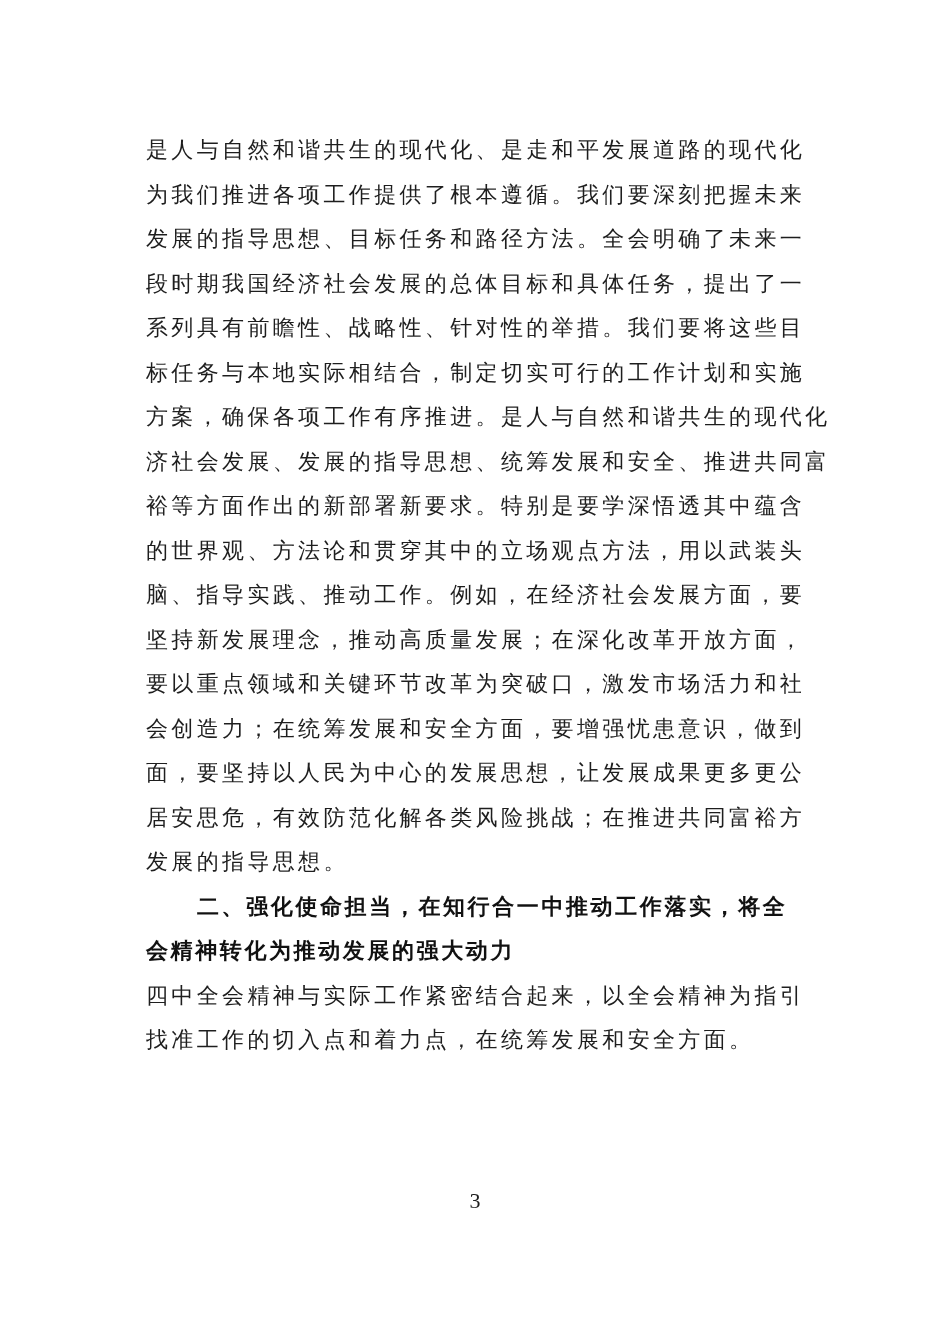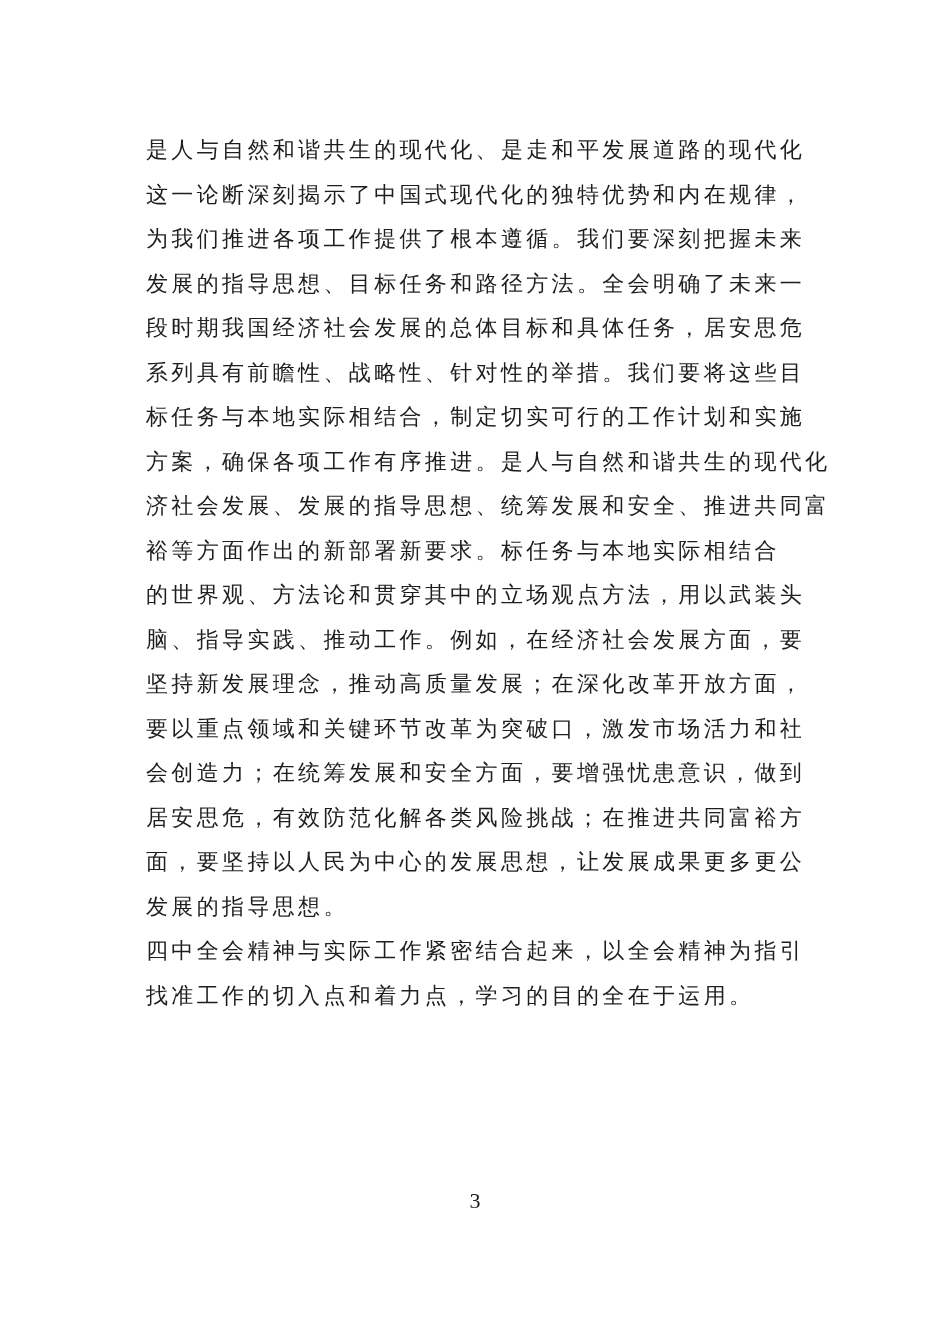--- a/index.html
+++ b/index.html
@@ -59,41 +59,44 @@
   }
 </style>
 </head>
 <body>
 
 <div class="page">
   <div class="text-block">
 
     <div>
       <span class="line">是人与自然和谐共生的现代化、是走和平发展道路的现代化</span>
-      <span class="line">这一论断深刻揭示了中国式现代化的独特优势和内在规律，</span>
       <span class="line">为我们推进各项工作提供了根本遵循。我们要深刻把握未来</span>
       <span class="line">发展的指导思想、目标任务和路径方法。全会明确了未来一</span>
-      <span class="line">段时期我国经济社会发展的总体目标和具体任务，居安思危</span>
+      <span class="line">段时期我国经济社会发展的总体目标和具体任务，提出了一</span>
       <span class="line">系列具有前瞻性、战略性、针对性的举措。我们要将这些目</span>
       <span class="line">标任务与本地实际相结合，制定切实可行的工作计划和实施</span>
       <span class="line">方案，确保各项工作有序推进。是人与自然和谐共生的现代化</span>
       <span class="line">济社会发展、发展的指导思想、统筹发展和安全、推进共同富</span>
-      <span class="line">裕等方面作出的新部署新要求。标任务与本地实际相结合</span>
+      <span class="line">裕等方面作出的新部署新要求。特别是要学深悟透其中蕴含</span>
       <span class="line">的世界观、方法论和贯穿其中的立场观点方法，用以武装头</span>
       <span class="line">脑、指导实践、推动工作。例如，在经济社会发展方面，要</span>
       <span class="line">坚持新发展理念，推动高质量发展；在深化改革开放方面，</span>
       <span class="line">要以重点领域和关键环节改革为突破口，激发市场活力和社</span>
       <span class="line">会创造力；在统筹发展和安全方面，要增强忧患意识，做到</span>
+      <span class="line">面，要坚持以人民为中心的发展思想，让发展成果更多更公</span>
       <span class="line">居安思危，有效防范化解各类风险挑战；在推进共同富裕方</span>
-      <span class="line">面，要坚持以人民为中心的发展思想，让发展成果更多更公</span>
       <span class="line">发展的指导思想。</span>
     </div>
 
+    <div>
+      <span class="line heading indent">二、强化使命担当，在知行合一中推动工作落实，将全</span>
+      <span class="line heading">会精神转化为推动发展的强大动力</span>
+    </div>
 
     <div>
       <span class="line">四中全会精神与实际工作紧密结合起来，以全会精神为指引</span>
-      <span class="line">找准工作的切入点和着力点，学习的目的全在于运用。</span>
+      <span class="line">找准工作的切入点和着力点，在统筹发展和安全方面。</span>
     </div>
 
   </div>
 
   <div class="page-number">3</div>
 </div>
 
 </body></html>

